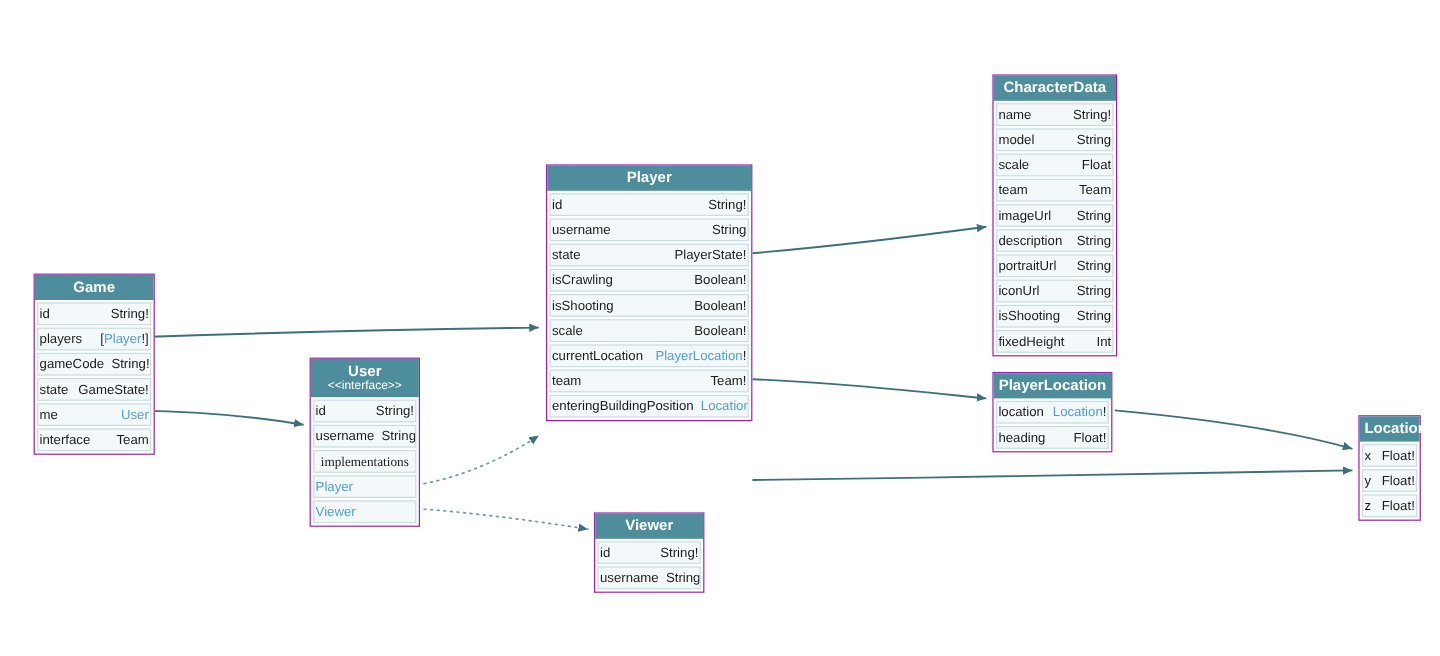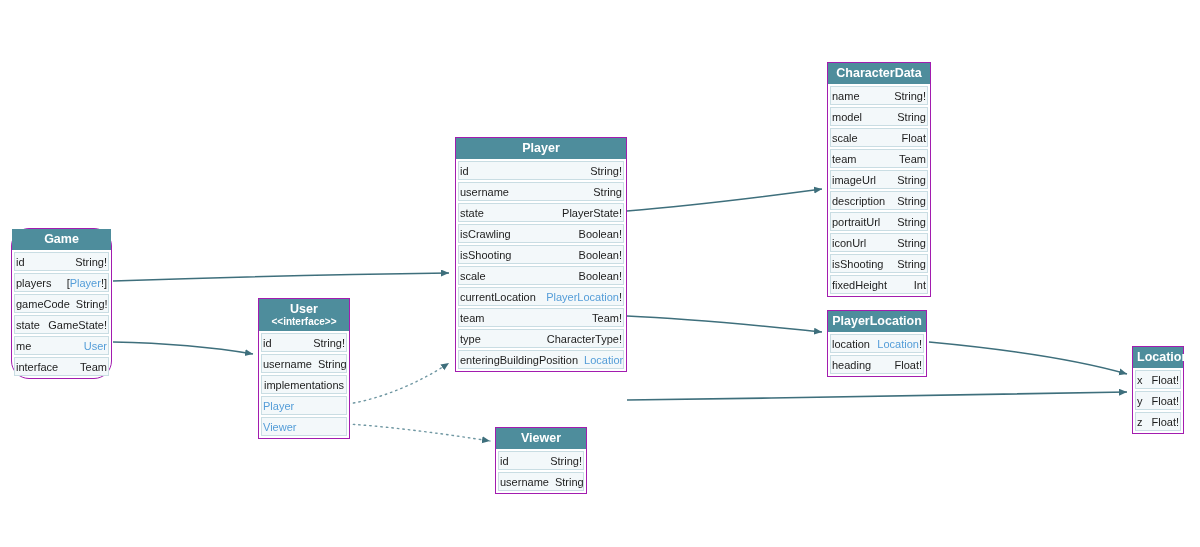--- a/index.html
+++ b/index.html
@@ -17,34 +17,34 @@
     background:#ffffff;
     border:1px solid #a21caf;
     box-sizing:border-box;
   }
   .node-header {
     background:#4e8d9c; color:#ffffff;
     text-align:center; font-weight:bold; font-size:12.5px;
     padding:4px 4px 4px 4px; line-height:13px;
     cursor:default;
   }
-  .node-header .sub { display:block; font-size:10px; font-weight:bold; line-height:10px; margin-top:1px; }
+  .node-header .sub { display:block; font-size:10px; font-weight:normal; line-height:10px; margin-top:1px; }
   .rows { padding:2px; }
   .row {
     display:flex; align-items:center; justify-content:space-between;
     box-sizing:border-box;
     height:19px; margin-bottom:2px; padding:0 1px;
     border:1px solid #c9dde3; background:#f3f8fa;
     font-size:11px; color:#1c1c1c; white-space:nowrap; overflow:hidden;
   }
   .row:last-child { margin-bottom:0; }
   .fname { margin-right:6px; }
   .ftype { margin-left:auto; }
   .link { color:#549dd8; }
-  .row.section-row { justify-content:center; }
+  .row.section-row { justify-content:center;font-family:Liberation Serif, serif; }
   .row.possible-row { justify-content:flex-start; }
 </style>
 </head>
 <body>
 
 <svg class="edges" width="1200" height="547">
   <defs>
     <marker id="arrow" markerWidth="10" markerHeight="8" refX="8" refY="3.5" orient="auto" markerUnits="userSpaceOnUse">
       <path d="M0,0 L8,3.5 L0,7 z" fill="#3e6f7c"></path>
     </marker>
@@ -52,21 +52,21 @@
 <path d="M 113 281 C 230 277, 370 274, 449 273" class="edge" marker-end="url(#arrow)"></path>
     <path d="M 113 342 C 165 343, 218 348, 253 354" class="edge" marker-end="url(#arrow)"></path>
     <path d="M 348 404 C 385 398, 422 381, 449 363" class="edge dotted" marker-end="url(#arrow)"></path>
     <path d="M 348 424 C 395 427, 452 435, 490 441" class="edge dotted" marker-end="url(#arrow)"></path>
     <path d="M 627 211 C 700 205, 762 197, 822 189" class="edge" marker-end="url(#arrow)"></path>
     <path d="M 627 316 C 700 319, 762 326, 822 332" class="edge" marker-end="url(#arrow)"></path>
     <path d="M 929 342 C 1015 350, 1078 360, 1127 374" class="edge" marker-end="url(#arrow)"></path>
     <path d="M 627 400 C 800 398, 1000 394, 1127 392" class="edge" marker-end="url(#arrow)"></path>
   </svg>
 
-<div class="node" style="left:11px;  top:228px; width:101px;border-radius:18px;">
+<div class="node" style="left:28px;  top:228px; width:101px;">
     <div class="node-header"><span>Game</span></div>
     <div class="rows">
       <div class="row">
         <span class="fname">id</span>
         <span class="ftype"><span>String!</span></span>
       </div>
       <div class="row">
         <span class="fname">players</span>
         <span class="ftype"><span>[</span><span class="link">Player</span><span>!]</span></span>
       </div>
@@ -139,24 +139,20 @@
       </div>
       <div class="row">
         <span class="fname">currentLocation</span>
         <span class="ftype"><span class="link">PlayerLocation</span><span>!</span></span>
       </div>
       <div class="row">
         <span class="fname">team</span>
         <span class="ftype"><span>Team!</span></span>
       </div>
       <div class="row">
-        <span class="fname">type</span>
-        <span class="ftype"><span>CharacterType!</span></span>
-      </div>
-      <div class="row">
         <span class="fname">enteringBuildingPosition</span>
         <span class="ftype"><span class="link">Location</span></span>
       </div>
     </div>
   </div>
 <div class="node" style="left:495px; top:427px; width:92px;">
     <div class="node-header"><span>Viewer</span></div>
     <div class="rows">
       <div class="row">
         <span class="fname">id</span>

